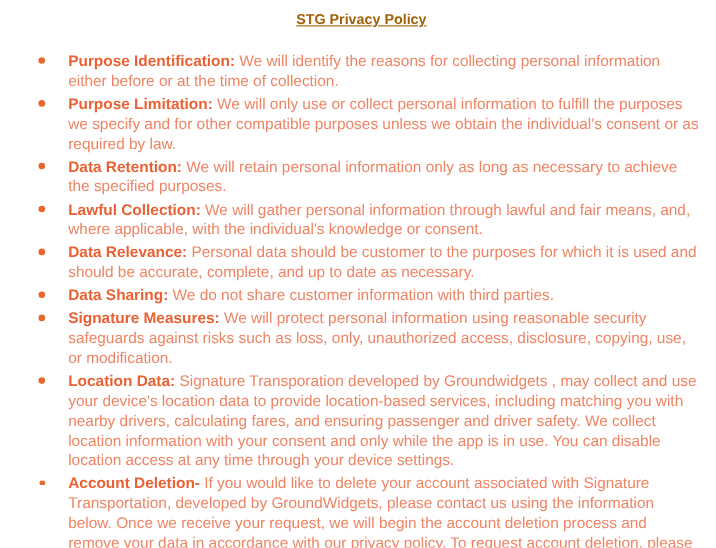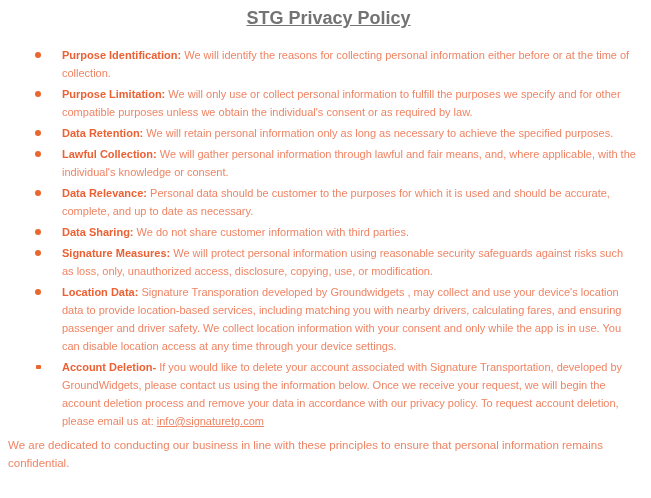--- a/index.html
+++ b/index.html
@@ -15,36 +15,36 @@
     -webkit-font-smoothing: antialiased;
   }
   .page {
     width: 651px;
     height: 498px;
     box-sizing: border-box;
     padding-top: 10px;
   }
   .doc-title {
     text-align: center;
-    font-size: 18px;
+    font-size: 13px;
     line-height: 16px;
     font-weight: bold;
-    color: #737373;
+    color: #a16207;
     text-decoration: underline;
     margin: 0 0 20px 6px;
   }
   ul.policy-list {
     list-style: none;
     margin: 0;
     padding: 0 14px 0 0;
   }
   ul.policy-list li {
     position: relative;
     padding-left: 62px;
-    font-size: 11px;
+    font-size: 14px;
     line-height: 18px;
     color: #EF8464;
     margin-bottom: 3px;
   }
   ul.policy-list li::before {
     content: "";
     position: absolute;
     left: 35px;
     top: 5.5px;
     width: 6px;

